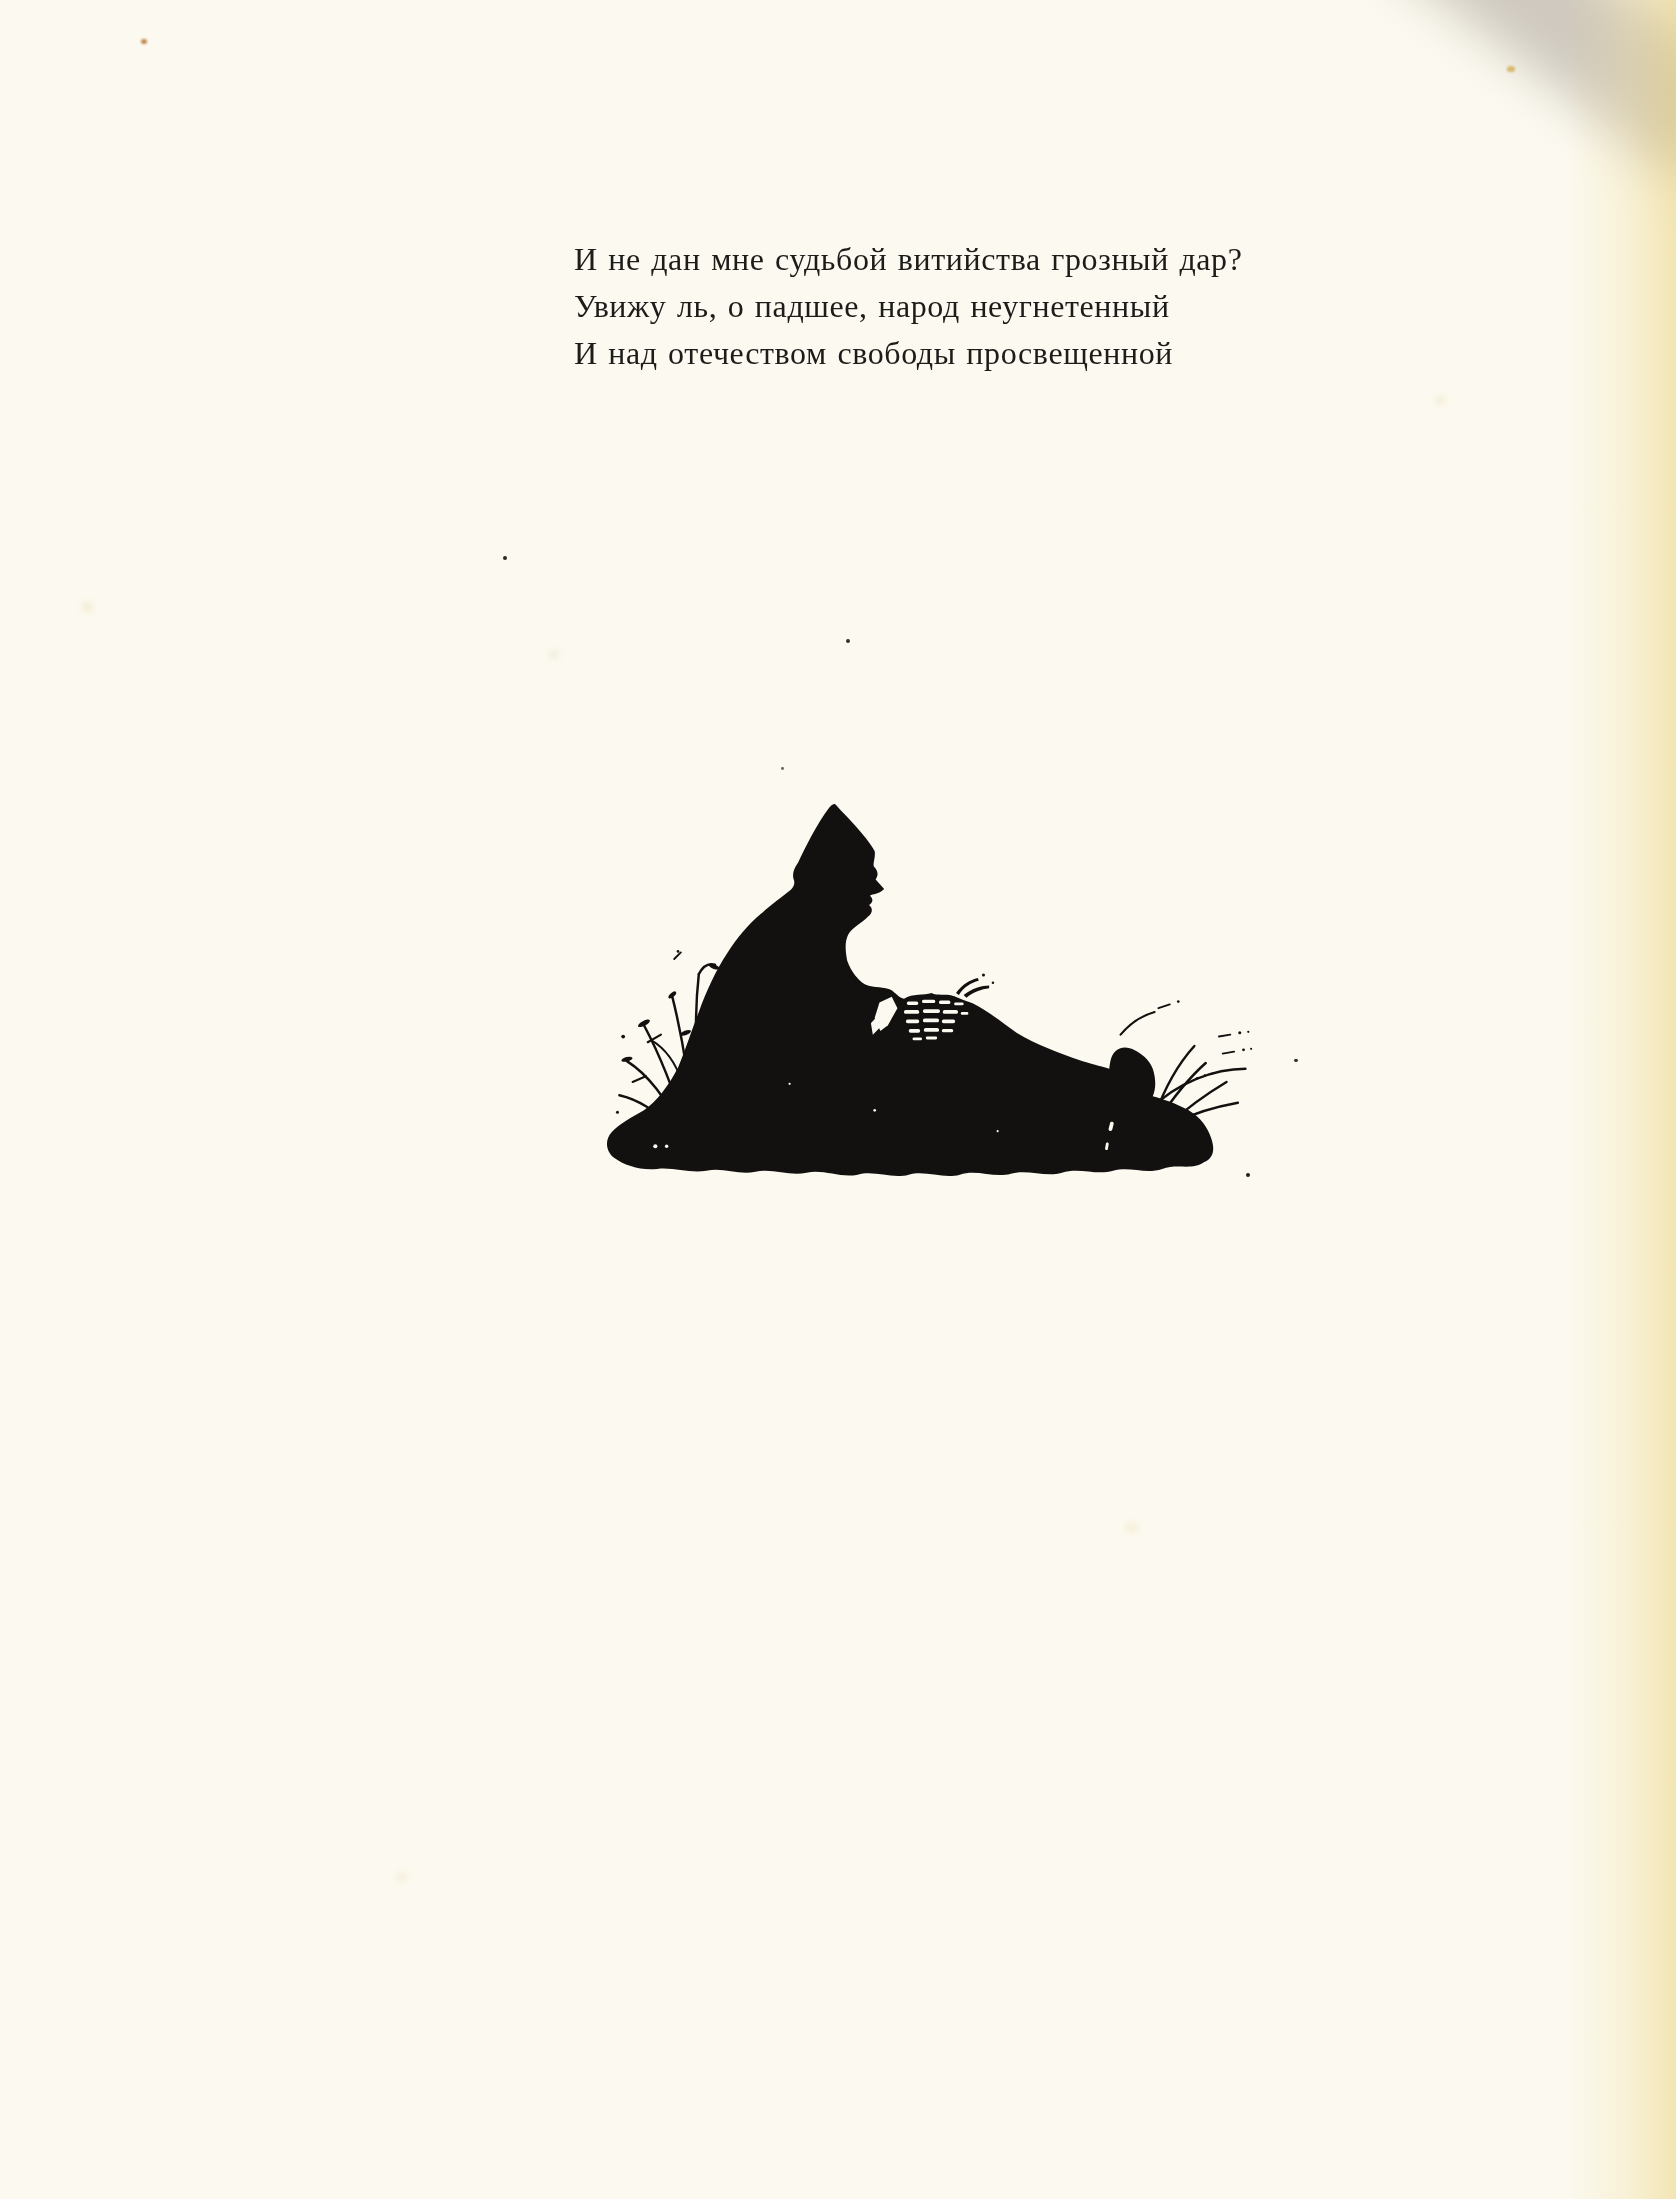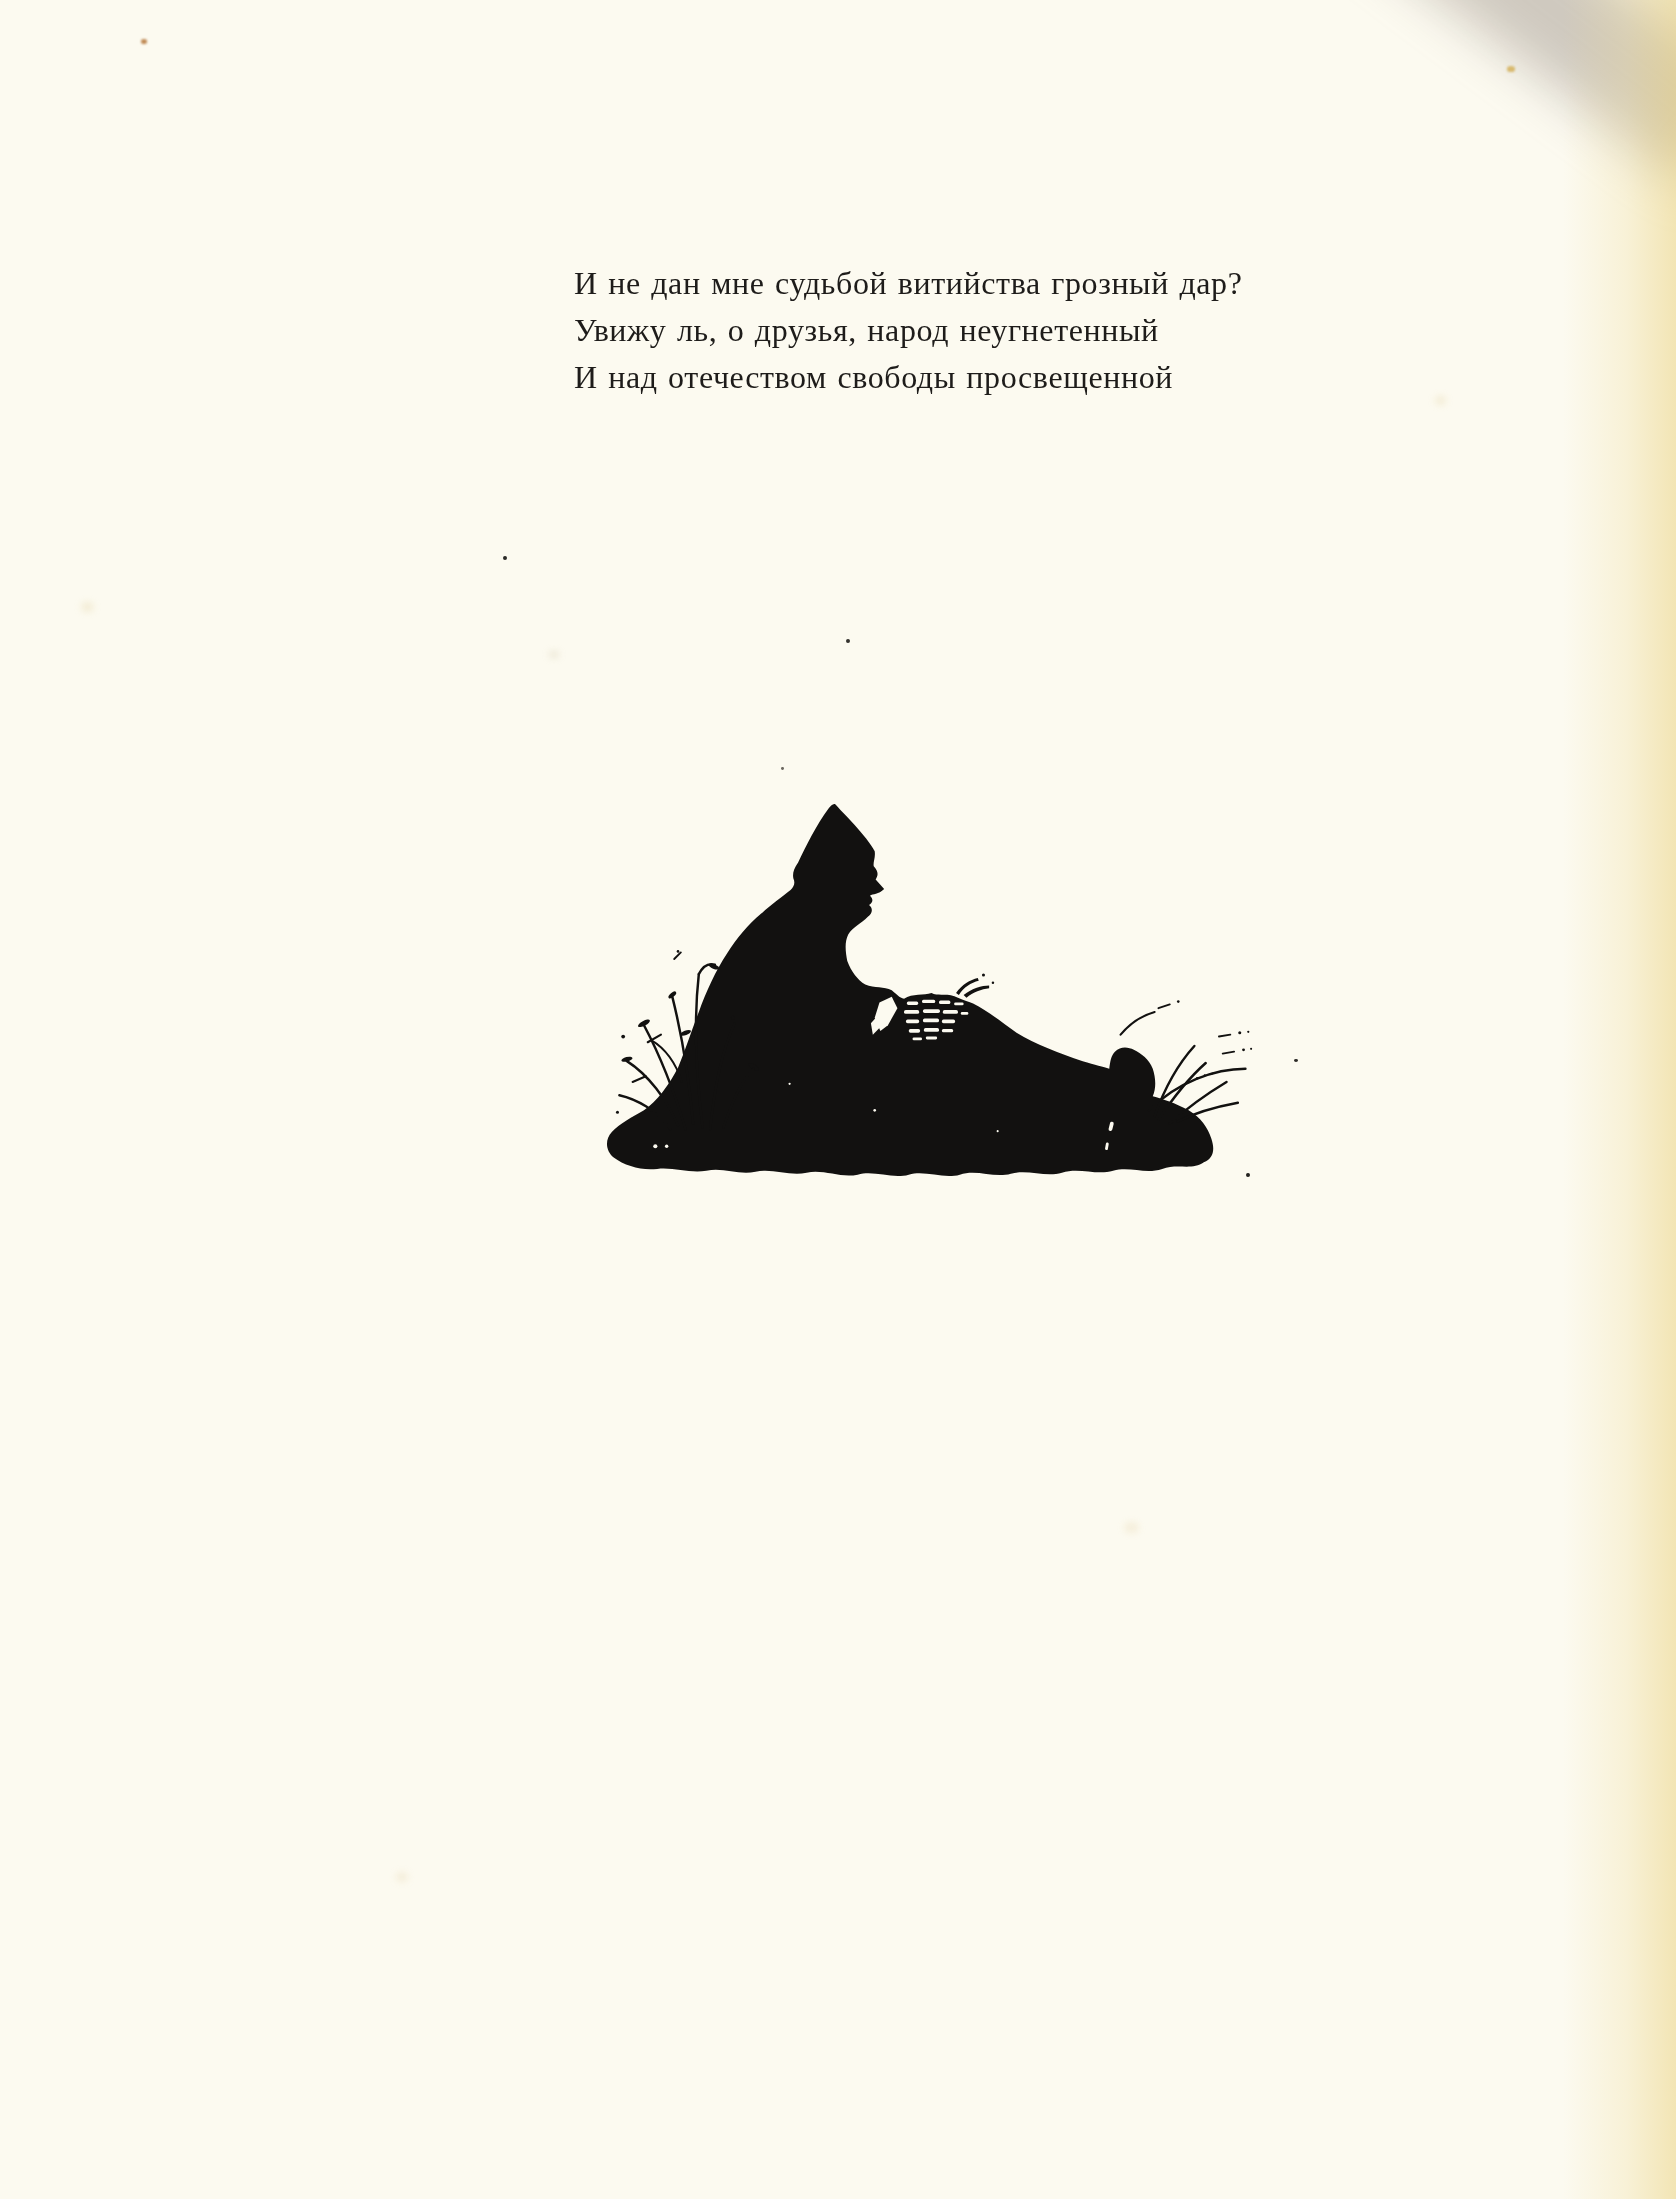--- a/index.html
+++ b/index.html
@@ -8,21 +8,21 @@
     position: relative;
     overflow: hidden;
     background-color: #fcfaf0;
     font-family: "Liberation Serif", "DejaVu Serif", serif;
   }
   .page { position: absolute; inset: 0; }
 
   
   .poem {
     position: absolute;
-    left: 574px; top: 260px;
+    left: 574px; top: 236px;
     width: 757px;
     font-size: 32px;
     line-height: 47px;
     letter-spacing: 0.6px;
     word-spacing: 1.9px;
     color: #1e1c1a;
     white-space: nowrap;
   }
   .poem .line { height: 47px; }
 
@@ -67,21 +67,21 @@
   .fox.f4 { left: 1435px; top: 396px; width: 11.4px; height: 8.5px;  background: rgba(214,189,120,0.22); }
   .fox.f5 { left: 549px; top: 651px; width: 9.5px; height: 6.6px;  background: rgba(190,180,140,0.25); }
 </style>
 </head>
 <body style="background-color: rgb(252, 250, 240);">
 
 <div class="page">
 
   <div class="poem" style="color: rgb(30, 28, 26);">
     <div class="line">И не дан мне судьбой витийства грозный дар?</div>
-    <div class="line">Увижу ль, о друзья, народ неугнетенный</div>
+    <div class="line">Увижу ль, о падшее, народ неугнетенный</div>
     <div class="line">И над отечеством свободы просвещенной</div>
   </div>
 
   <figure class="illustration">
     <svg viewBox="0 0 700 414" xmlns="http://www.w3.org/2000/svg">
 
       <g fill="#121110">
         <path d="
           M258,6
           C265,14 292,40 300,56

